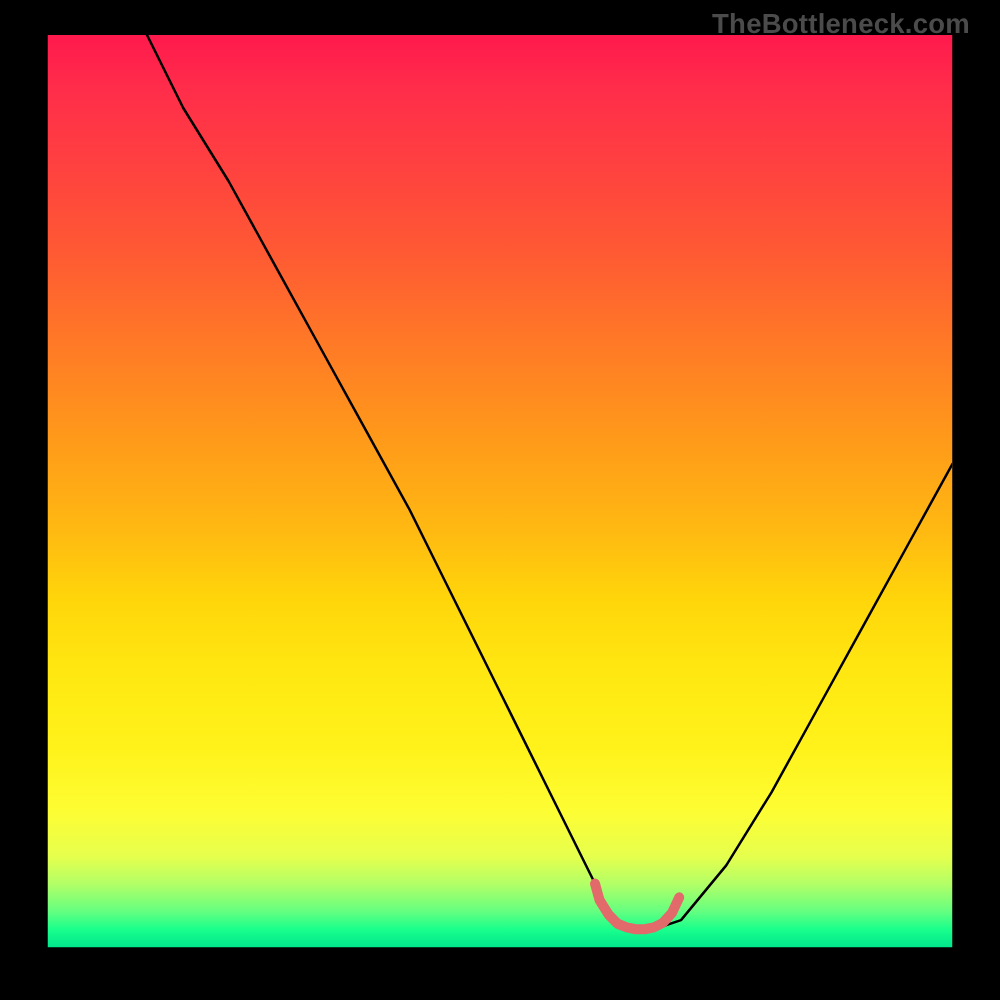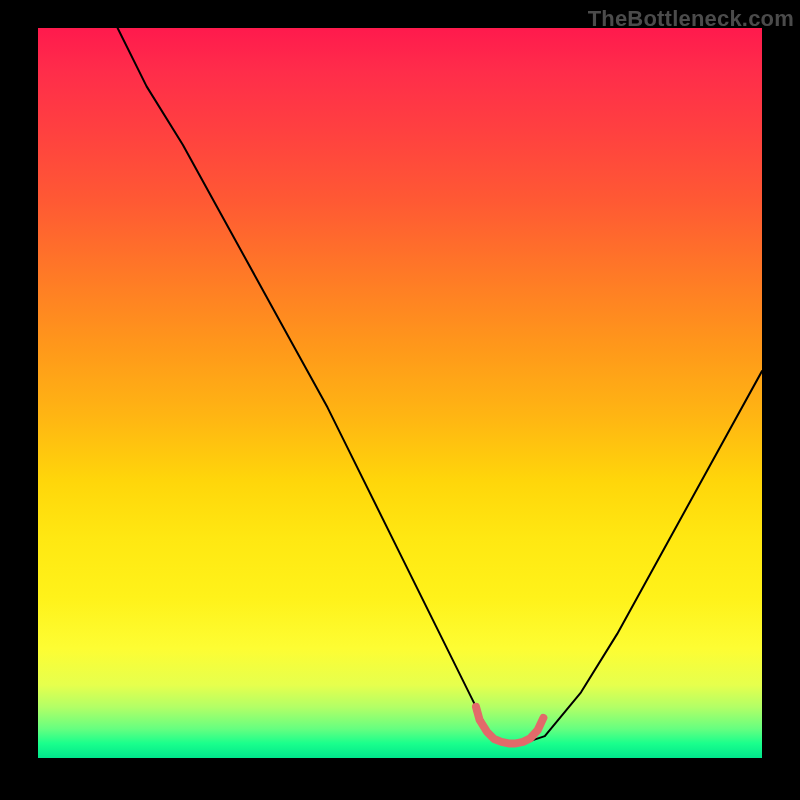--- a/index.html
+++ b/index.html
@@ -13,21 +13,21 @@
   }
   .frame {
     position: relative;
     width: 800px;
     height: 800px;
     background: #000;
   }
   .watermark {
     position: absolute;
     top: 6px;
-    right: 6px;
+    right: 24px;
     color: #4b4b4b;
     font-size: 22px;
     font-weight: 600;
     letter-spacing: 0.2px;
     z-index: 5;
     margin-left: 14px;
   }
   .plot-wrap {
     position: absolute;
     left: 38px;

